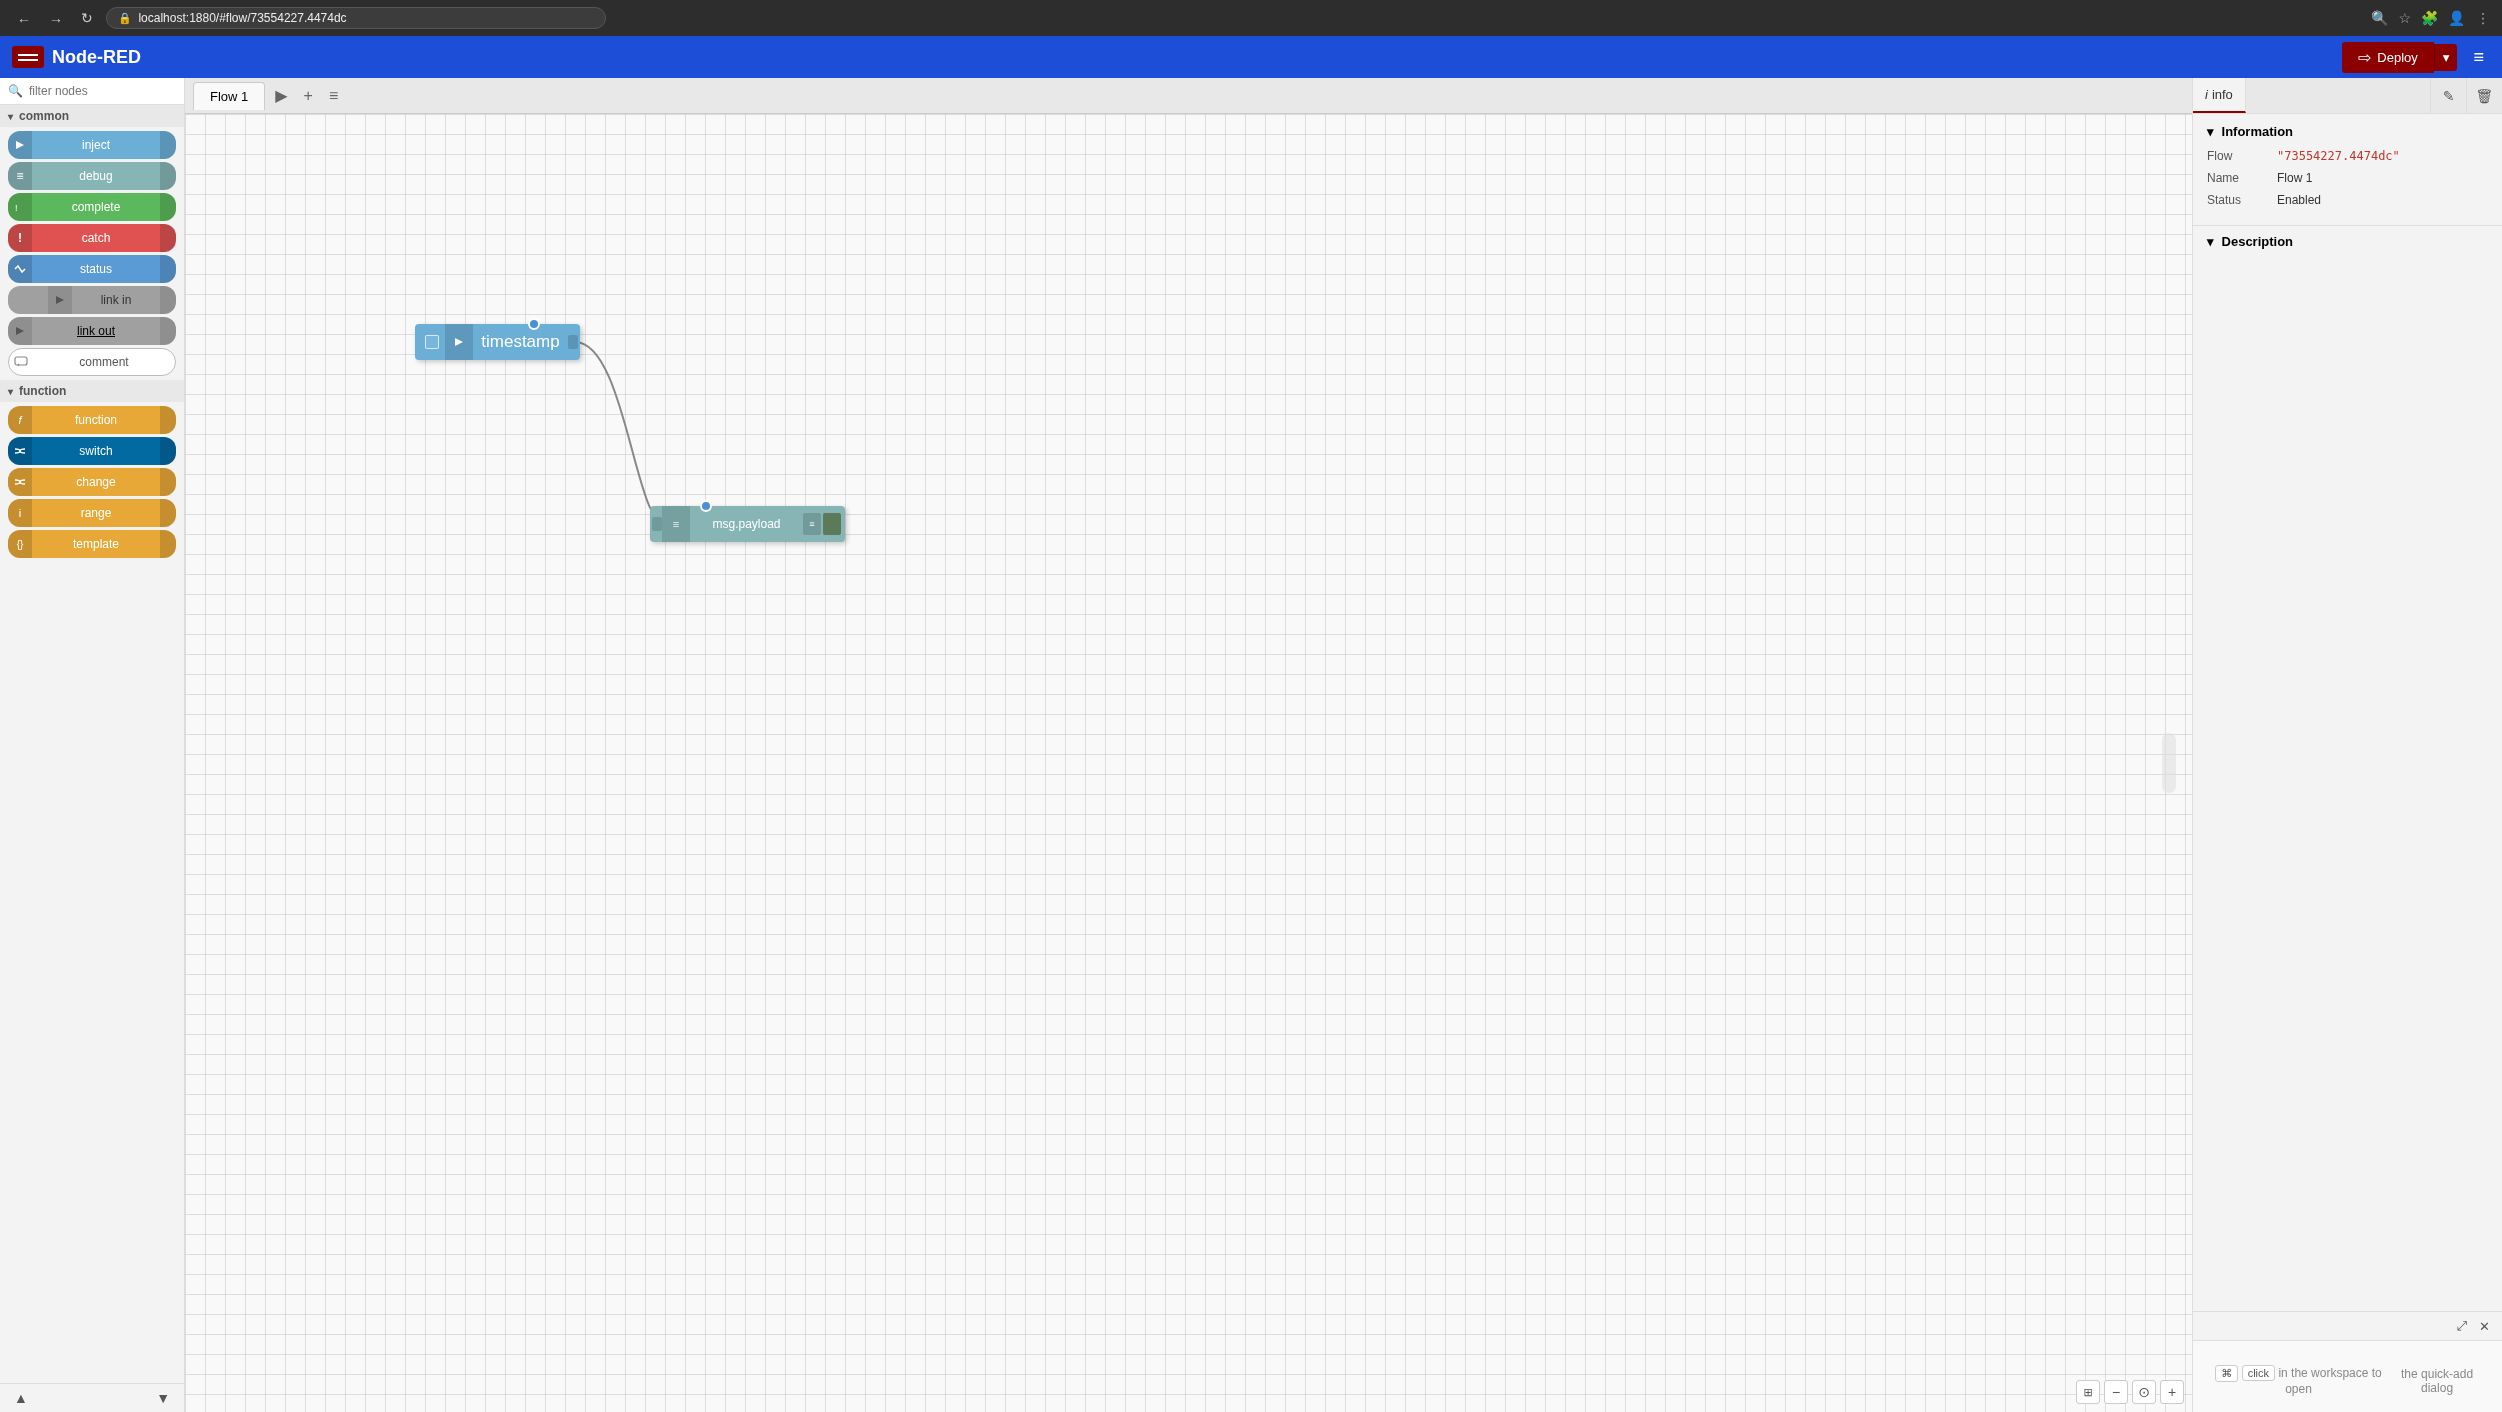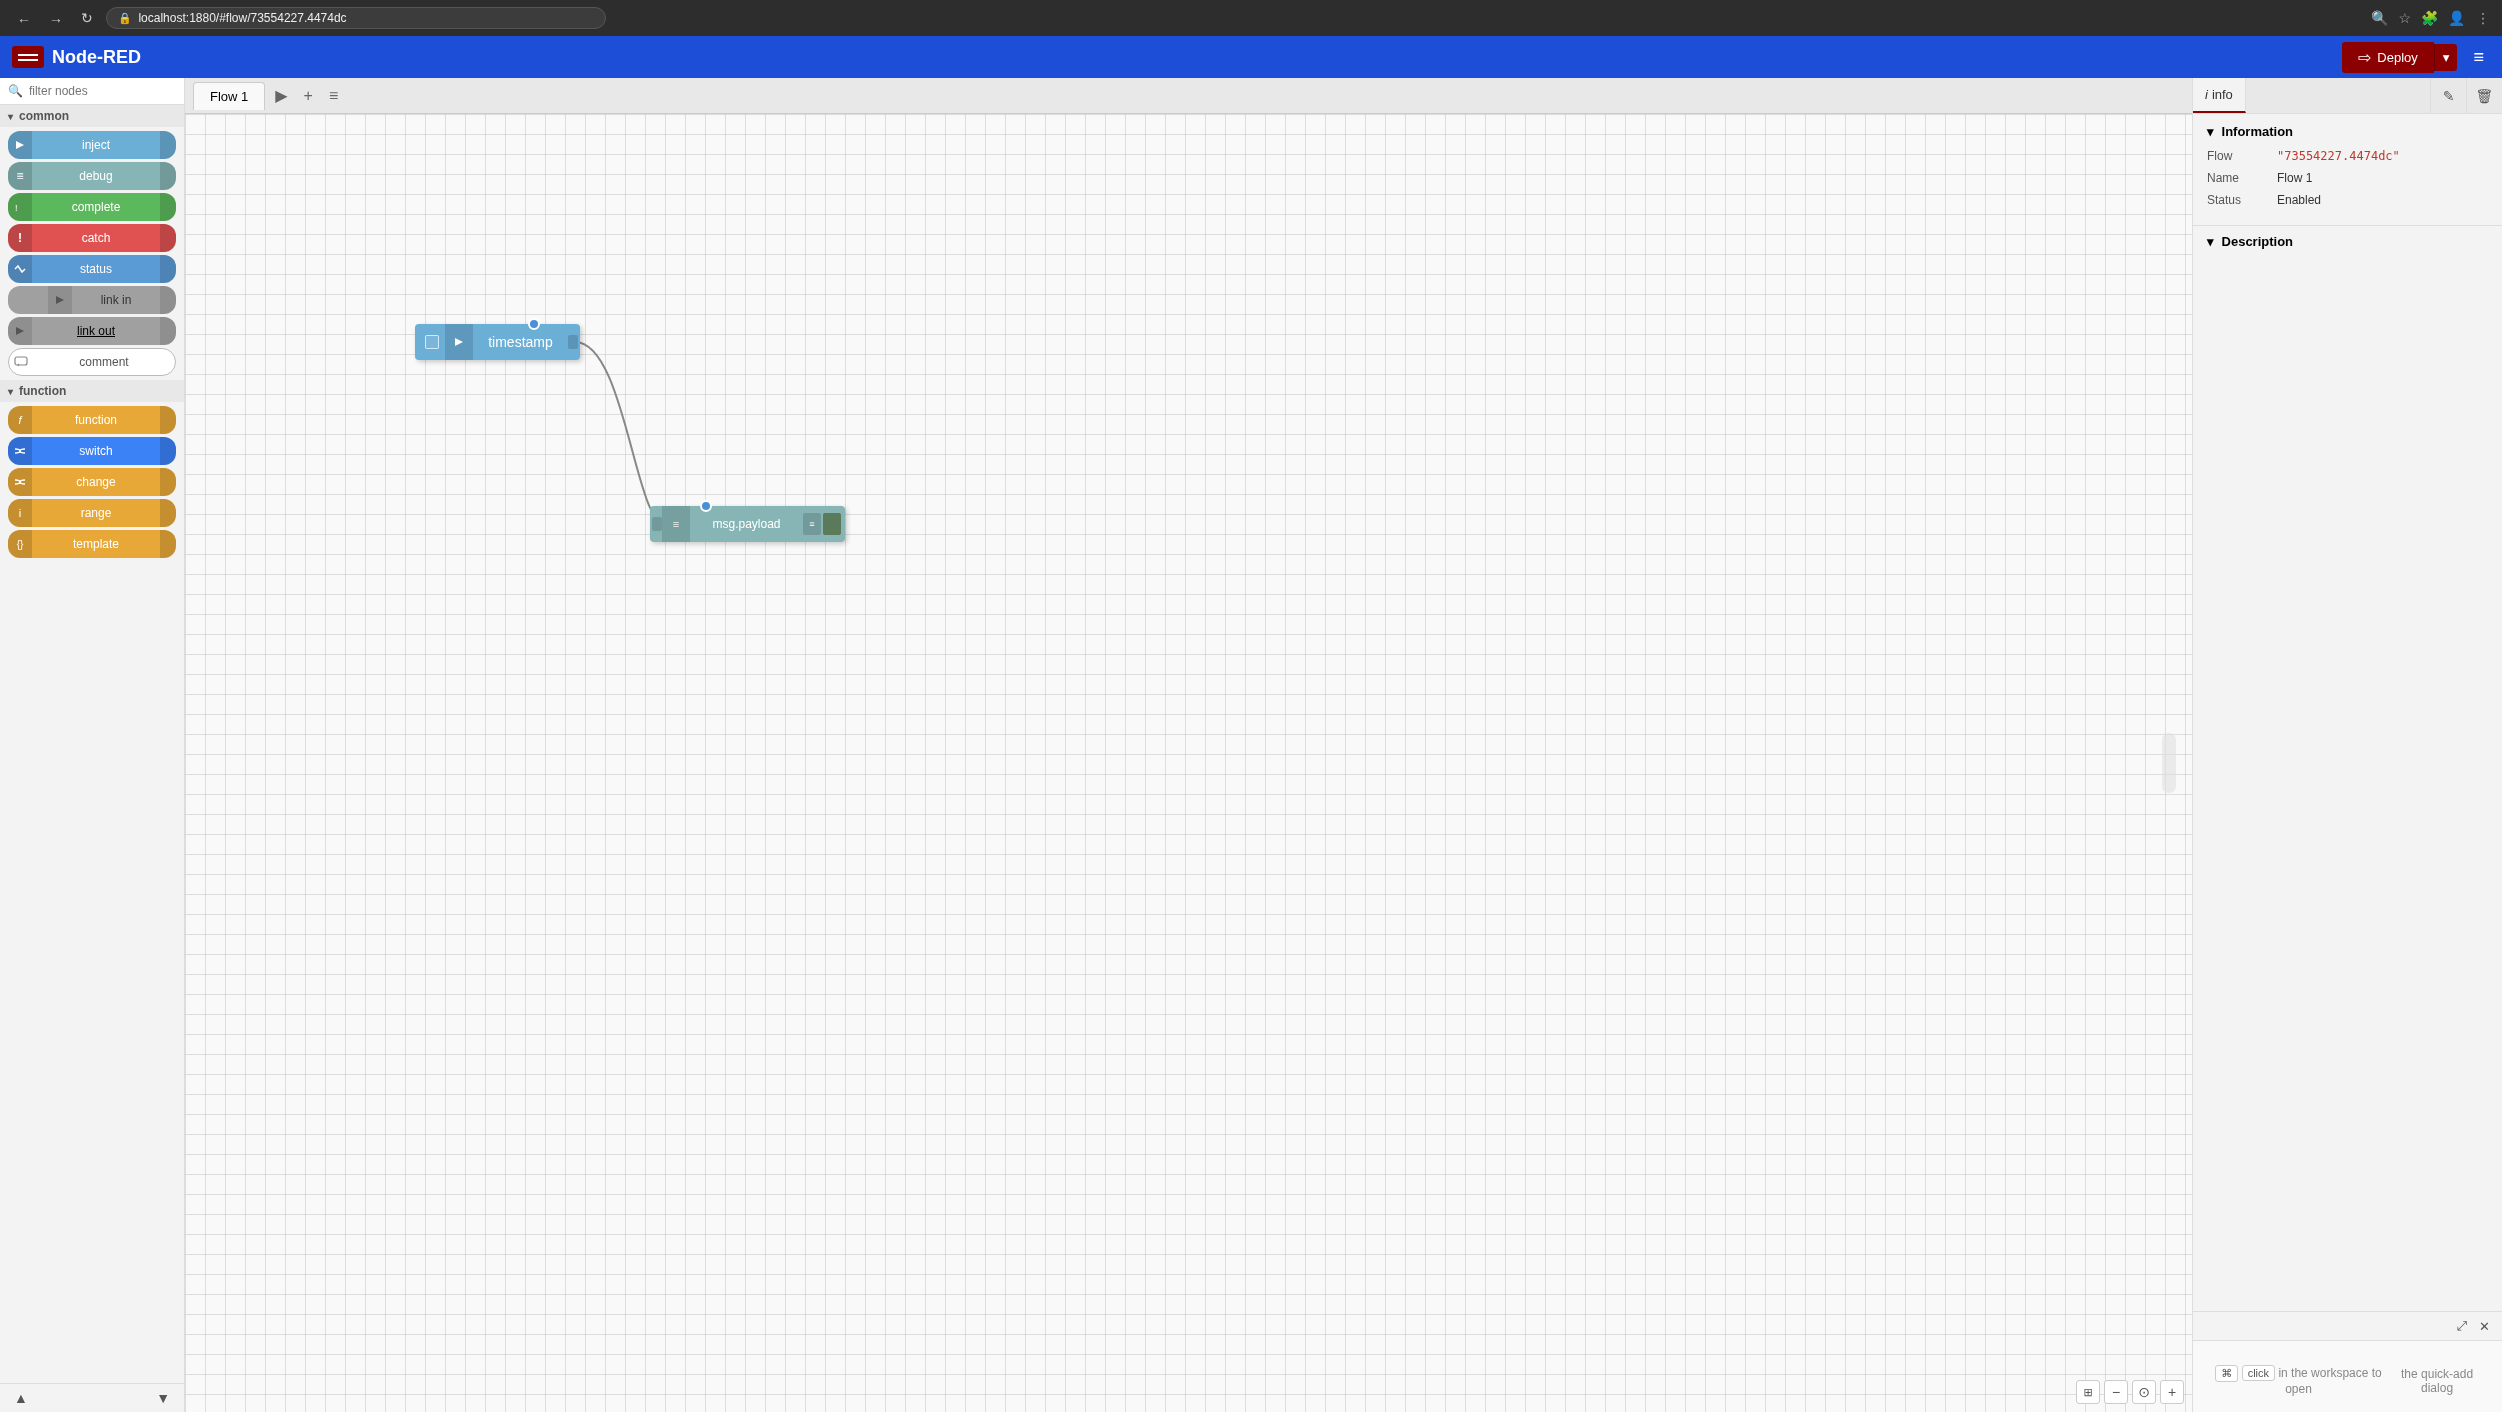--- a/index.html
+++ b/index.html
@@ -210,21 +210,21 @@
     
     .node-inject { background: #6baed6; }
     .node-debug { background: #87b5b5; }
     .node-complete { background: #5cb85c; }
     .node-catch { background: #e05252; }
     .node-status { background: #5b9bd5; }
     .node-link-in { background: #9d9d9d; color: #333; padding-left: 40px; }
     .node-link-out { background: #9d9d9d; color: #333; }
     .node-comment { background: #fff; color: #555; border: 1px solid #ccc; border-radius: 12px; }
     .node-function { background: #e8a838; }
-    .node-switch { background: #3b82f6; gap: 20px; }
+    .node-switch { background: #0369a1; gap: 20px; }
     .node-change { background: #e8a838; }
     .node-range { background: #e8a838; }
     .node-template { background: #e8a838; }
 
     
     .sidebar-bottom {
       margin-top: auto;
       display: flex;
       justify-content: space-between;
       padding: 4px 8px;
@@ -692,21 +692,21 @@
 
       <div class="canvas-node" style="left:230px; top:210px; width:165px; background:#6baed6; color:#fff;">
         <div style="width:26px; height:36px; background:rgba(0,0,0,0.0); display:flex; align-items:center; justify-content:center; border-radius:4px 0 0 4px; margin-left:4px;">
           <div style="width:14px; height:14px; border:1px solid rgba(255,255,255,0.7); border-radius:2px; background:rgba(255,255,255,0.1);"></div>
         </div>
         <div style="width:28px; height:36px; background:rgba(0,0,0,0.12); display:flex; align-items:center; justify-content:center; flex-shrink:0;">
           <svg width="14" height="14" viewBox="0 0 14 14">
               <polygon points="3,3 11,7 3,11" fill="white"></polygon>
             </svg>
         </div>
-        <span style="flex:1; text-align:center; font-size:14px; font-weight:500;">timestamp</span>
+        <span style="flex:1; text-align:center; font-size:17px; font-weight:500;">timestamp</span>
 
         <div style="width:10px; height:14px; background:rgba(0,0,0,0.15); border-radius:2px; margin-right:2px;"></div>
 
         <div class="dot-connector" style="top:-6px; right:40px;"></div>
       </div>
 
       <div class="canvas-node" style="left:465px; top:392px; width:195px; background:#87b5b5; color:#fff;">
 
         <div style="width:10px; height:14px; background:rgba(0,0,0,0.15); border-radius:2px; margin-left:2px; flex-shrink:0;"></div>
         <div style="width:28px; height:36px; background:rgba(0,0,0,0.12); display:flex; align-items:center; justify-content:center; flex-shrink:0;">

